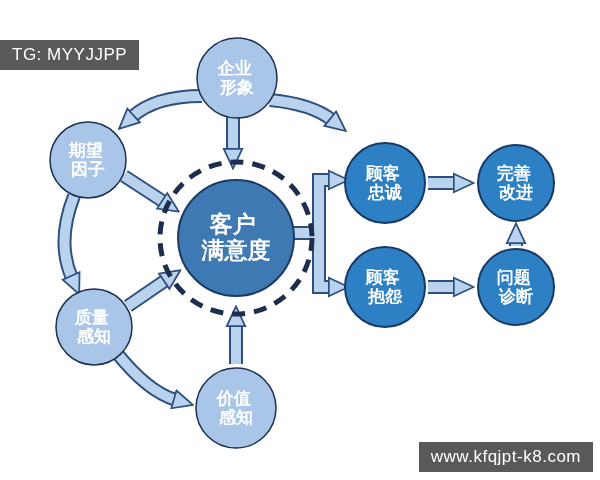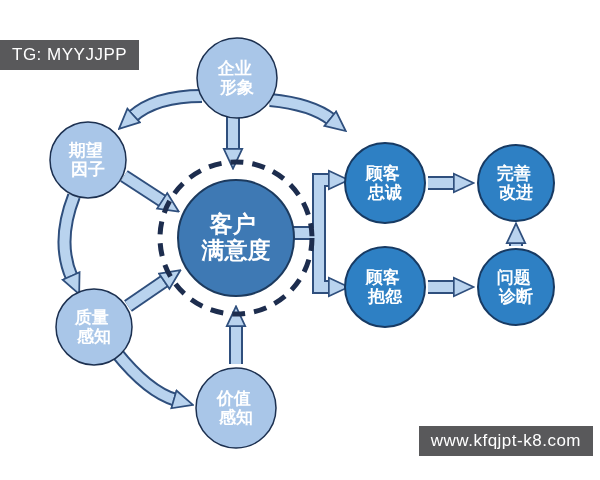--- a/index.html
+++ b/index.html
@@ -6,21 +6,21 @@
   .stage{
     position:relative;width:600px;height:480px;background:#ffffff;
     overflow:hidden;font-family:"Liberation Sans",sans-serif;
   }
   .badge{
     position:absolute;background:#59595b;color:#ffffff;
     font-size:17px;letter-spacing:0.5px;padding:4px 12px;line-height:22px;
     white-space:nowrap;
   }
   .badge-tag{left:0;top:8px;margin-top:32px;}
-  .badge-site{right:7px;bottom:24px;margin-top:28px;}
+  .badge-site{right:7px;bottom:8px;margin-top:28px;}
   svg{position:absolute;left:0;top:0;}
   .au{stroke:#2f4f7d;stroke-width:14;fill:none;}
   .ao{stroke:#b9d3ee;stroke-width:10;fill:none;}
   .ring{fill:none;stroke:#1d2d4e;stroke-width:5;stroke-dasharray:13 9;}
   .node-light{fill:#a9c6e8;stroke:#1c3050;stroke-width:1.5;}
   .node-dark{fill:#2e80c4;stroke:#173a63;stroke-width:2;}
   .node-hub{fill:#3e79b4;stroke:#1c3a5e;stroke-width:2;}
   .node-label{fill:#ffffff;font-weight:bold;font-size:17px;text-anchor:middle;}
   .hub-label{fill:#ffffff;font-weight:bold;font-size:23px;text-anchor:middle;}
 </style>

